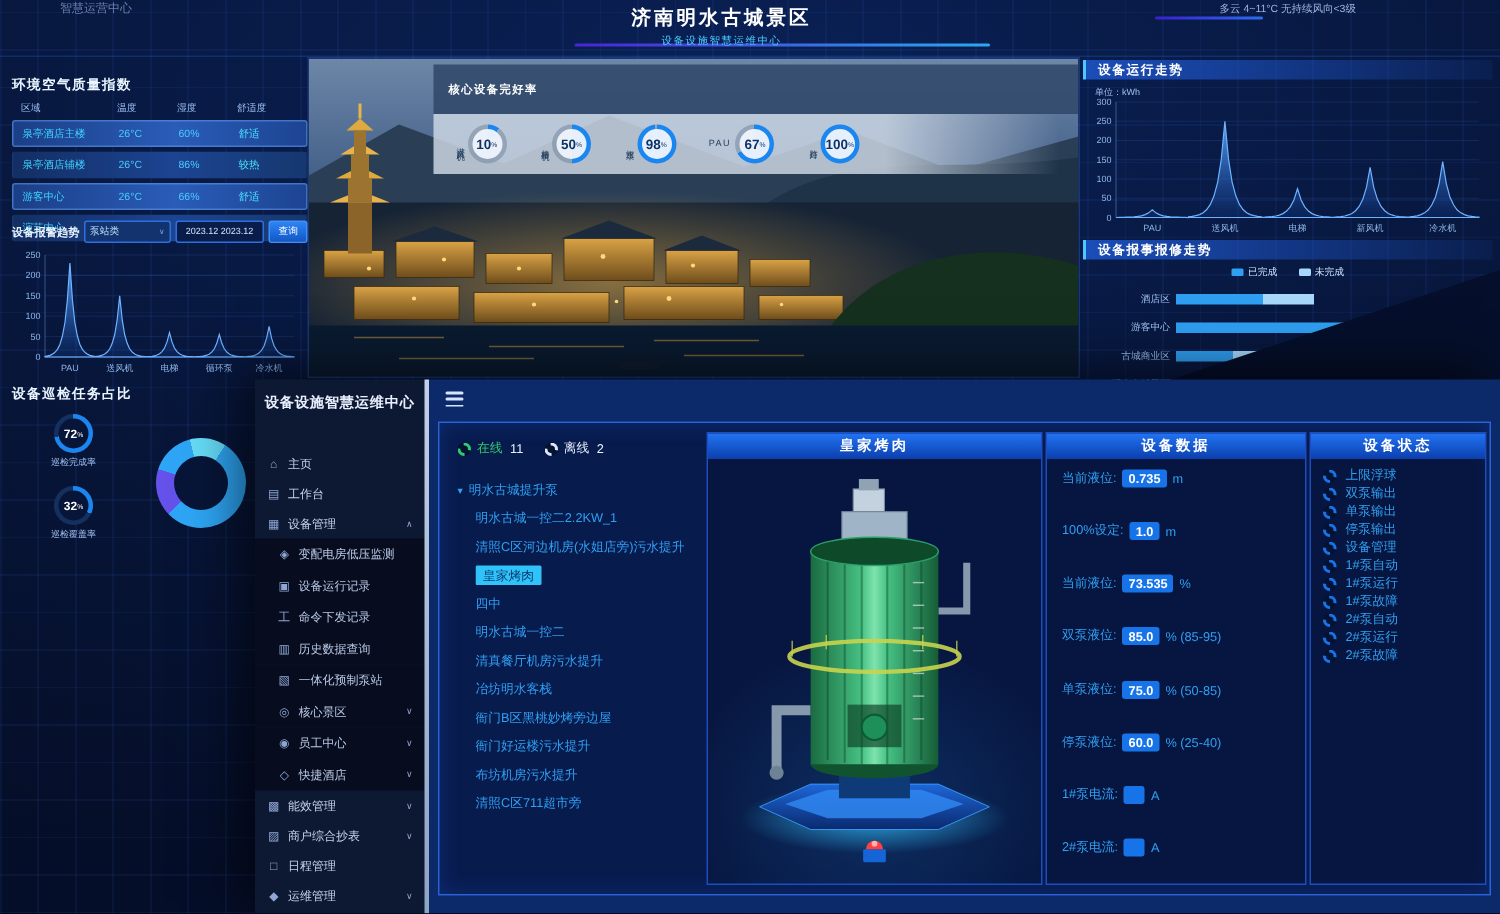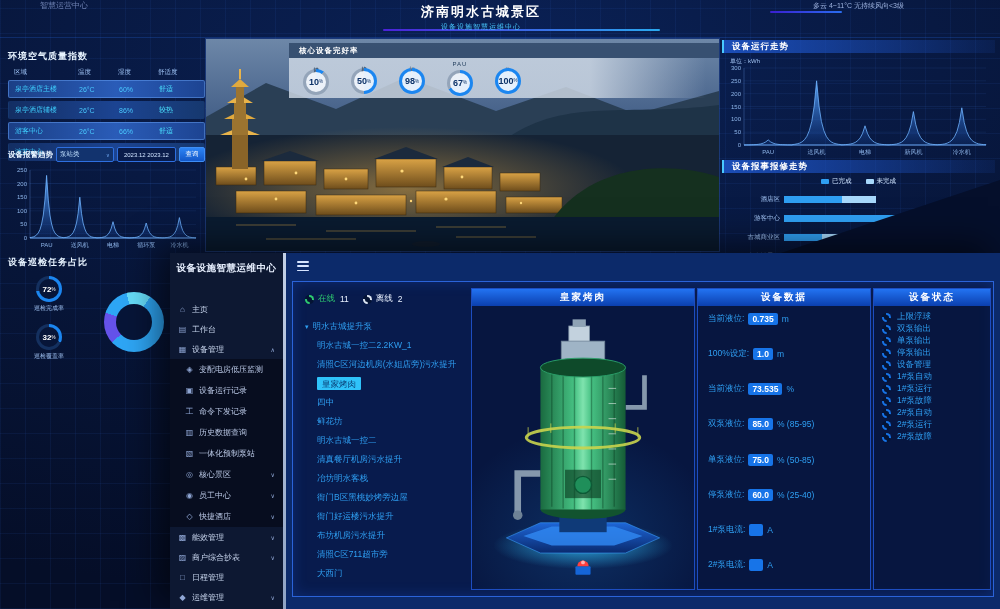--- a/index.html
+++ b/index.html
@@ -49,25 +49,25 @@
   .ring{position:relative;width:26px;height:26px;border-radius:50%;}
   .ring-in{position:absolute;inset:3px;border-radius:50%;display:flex;align-items:center;justify-content:center;}
   .dark .ring-in{background:#071538;color:#fff;}
   .dark .g-val{font-size:8px;font-weight:bold;color:#fff;}
   .g-pct{font-size:4.5px;}
   .donut{position:absolute;left:96px;top:36px;width:60px;height:60px;border-radius:50%;}
   .donut-hole{position:absolute;inset:12px;border-radius:50%;background:#071538;}
   
   .photo{position:absolute;left:205px;top:38px;width:513px;height:212px;border:1px solid rgba(80,140,255,.25);overflow:hidden;}
   .gs{position:absolute;left:83px;top:4px;right:0;height:55px;}
-  .gs-title{height:15px;background:rgba(47,72,104,.85);display:flex;align-items:center;padding-left:10px;
+  .gs-title{height:33px;background:rgba(47,72,104,.85);display:flex;align-items:center;padding-left:10px;
     font-size:7.5px;font-weight:bold;color:#fff;letter-spacing:1px;}
   .gs-band{height:40px;background:linear-gradient(90deg,rgba(208,218,230,.82) 0 70%,rgba(208,218,230,0) 97%);
     display:flex;align-items:center;justify-content:flex-start;gap:22px;padding:0 14px;}
-  .gauge{display:flex;align-items:center;gap:3px;flex-direction:column;}
+  .gauge{display:flex;align-items:center;gap:3px;}
   .g-lbl{writing-mode:vertical-rl;font-size:5.5px;color:#25405f;line-height:1;max-height:30px;letter-spacing:1px;}
   .gauge.horizontal .g-lbl{writing-mode:horizontal-tb;font-size:6px;}
   .light .ring-in{background:rgba(240,246,252,.95);}
   .light .g-val{font-size:9px;font-weight:bold;color:#0c3268;}
   .light .g-pct{color:#0c3268;}
   
   .p-right{position:absolute;width:273px;}
   .p-oper{left:722px;top:40px;height:120px;}
   .p-repair{left:722px;top:160px;height:94px;}
   .r-head{height:13px;background:linear-gradient(90deg,rgba(28,80,190,.95),rgba(28,80,190,.12));
@@ -602,23 +602,20 @@
                 </div>
 
                 <div class="tree-item selected">
                   <span class="ti-label">皇家烤肉</span>
                 </div>
 
                 <div class="tree-item">
                   <span class="ti-label">四中</span>
                 </div>
 
-                <div class="tree-item">
-                  <span class="ti-label">鲜花坊</span>
-                </div>
 
                 <div class="tree-item">
                   <span class="ti-label">明水古城一控二</span>
                 </div>
 
                 <div class="tree-item">
                   <span class="ti-label">清真餐厅机房污水提升</span>
                 </div>
 
                 <div class="tree-item">
@@ -634,23 +631,20 @@
                 </div>
 
                 <div class="tree-item">
                   <span class="ti-label">布坊机房污水提升</span>
                 </div>
 
                 <div class="tree-item">
                   <span class="ti-label">清照C区711超市旁</span>
                 </div>
 
-                <div class="tree-item">
-                  <span class="ti-label">大西门</span>
-                </div>
               </div>
           </div>
         </div>
 
         <div class="col pump-col">
           <div class="col-head">皇家烤肉</div>
           <div class="pump-body">
             <svg width="210" height="280" viewBox="0 0 222 286">
               <defs>
                 <linearGradient id="tankG" x1="0" y1="0" x2="1" y2="0">

